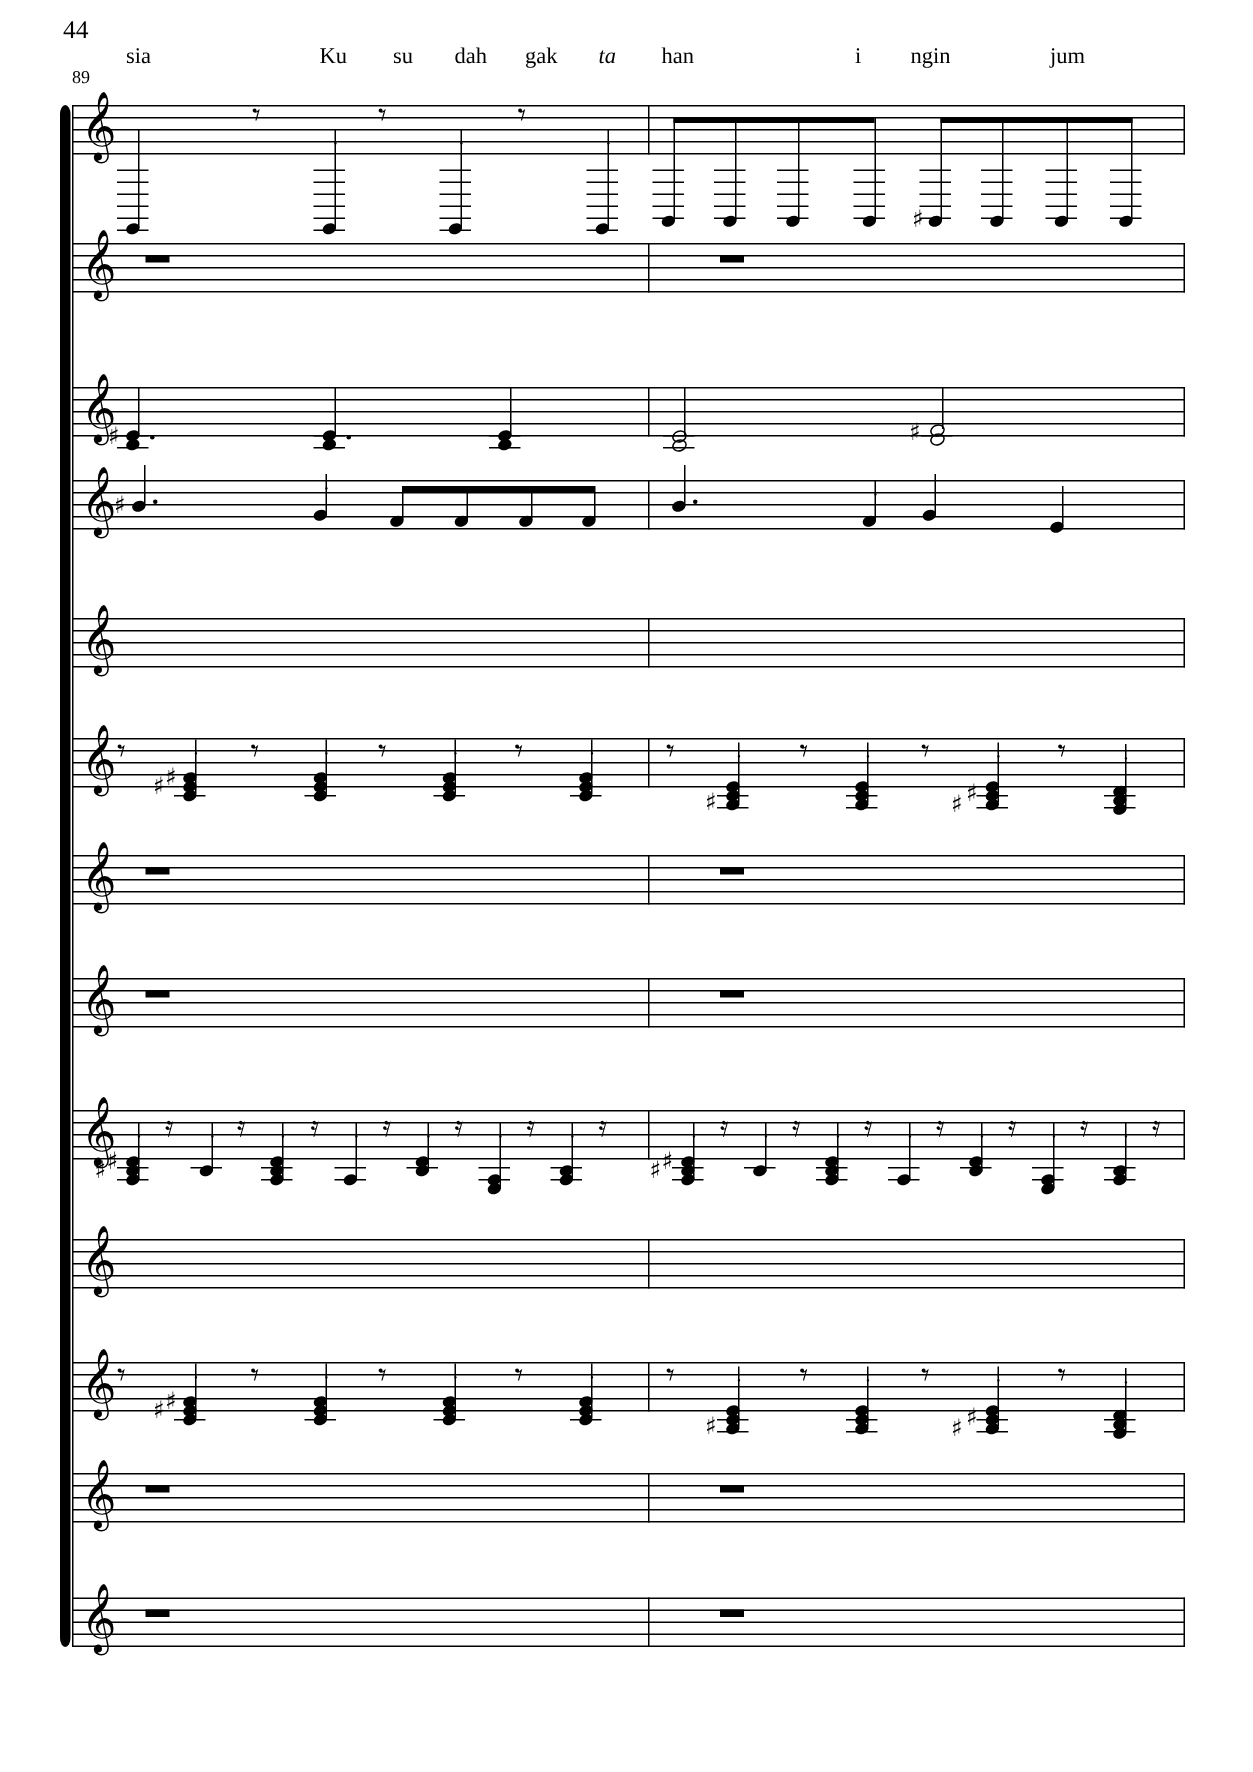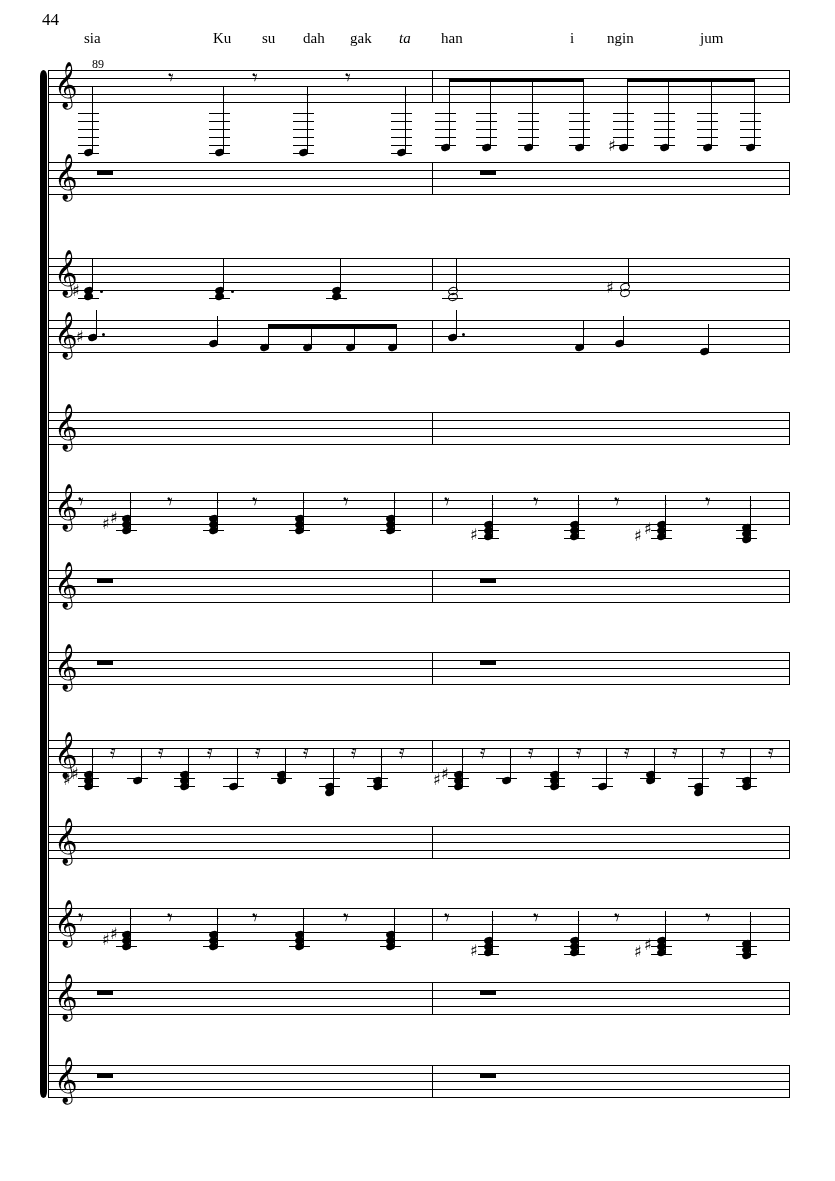--- a/index.html
+++ b/index.html
@@ -38,21 +38,21 @@
   .rest16{position:absolute;font-size:19px;line-height:19px;font-family:"DejaVu Sans",sans-serif;}
   .mrest{position:absolute;width:16px;height:5px;background:#000;}
   .flag{position:absolute;font-size:20px;line-height:20px;font-family:"DejaVu Sans",sans-serif;}
 </style>
 </head>
 <body>
 
 <div id="sheet">
 
   <div class="pagenum" style="left:42px;top:10px;">44</div>
-  <div class="measnum" style="left:48px;top:57px;margin-left:44px;">89</div>
+  <div class="measnum" style="left:48px;top:44px;">89</div>
 
   <div class="lyric" style="left:84px;top:30px;">sia</div>
   <div class="lyric" style="left:213px;top:30px;">Ku</div>
   <div class="lyric" style="left:262px;top:30px;">su</div>
   <div class="lyric" style="left:303px;top:30px;">dah</div>
   <div class="lyric" style="left:350px;top:30px;">gak</div>
   <div class="lyric" style="left:399px;top:30px;font-style:italic;">ta</div>
   <div class="lyric" style="left:441px;top:30px;">han</div>
   <div class="lyric" style="left:570px;top:30px;">i</div>
   <div class="lyric" style="left:607px;top:30px;">ngin</div>

